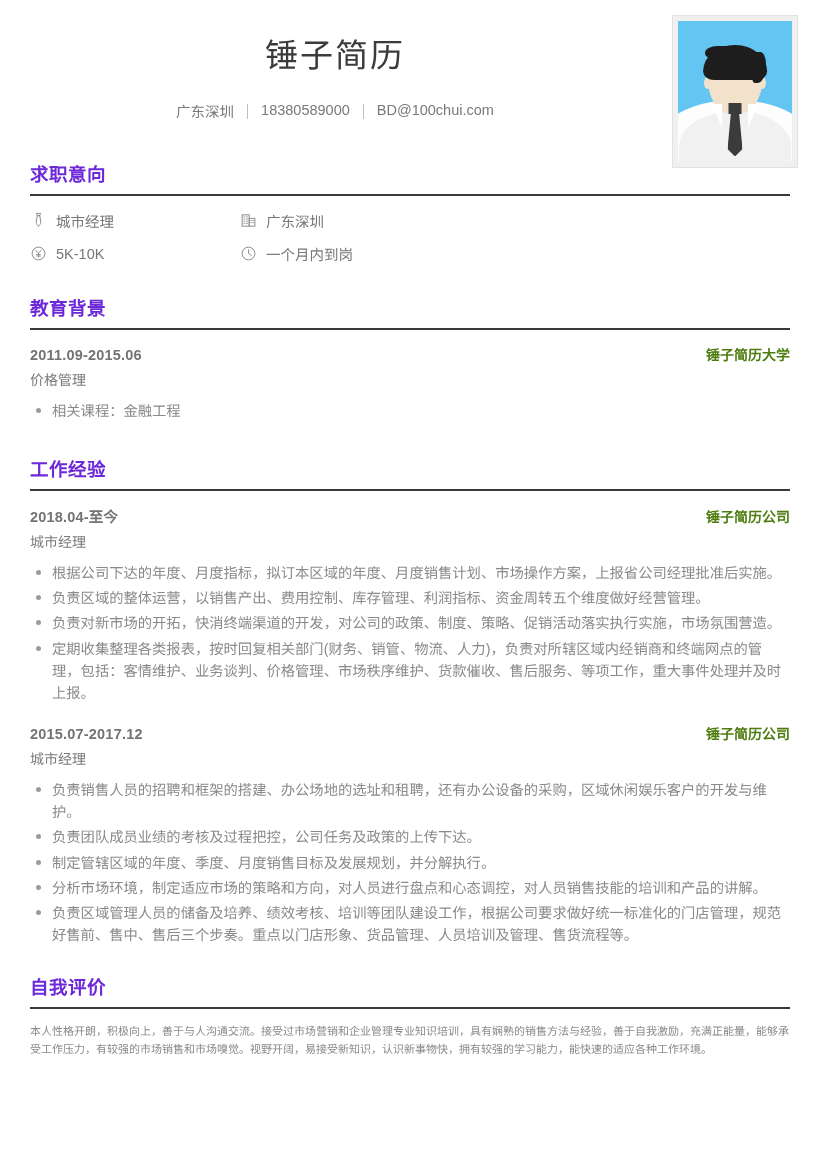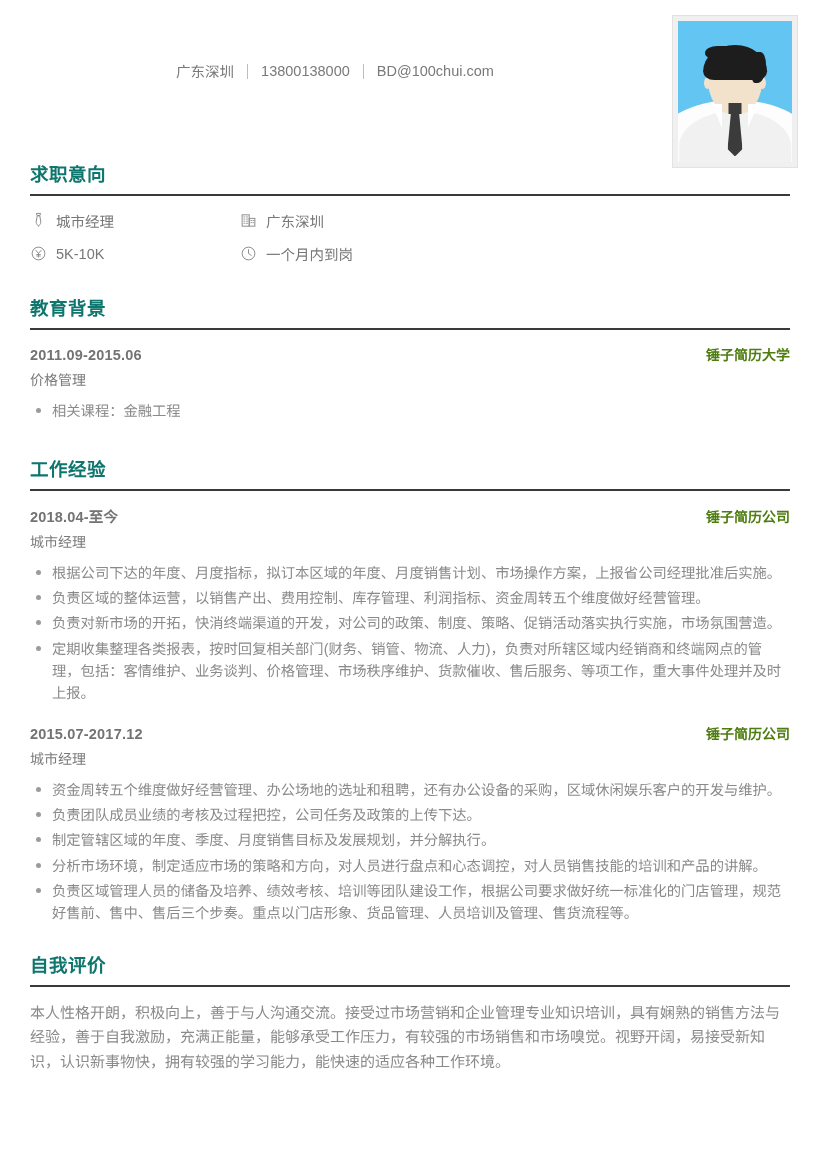--- a/index.html
+++ b/index.html
@@ -189,21 +189,21 @@
     height: 10%;
     background: #1d1d1d;
     border-radius: 60% 20% 40% 60%;
   }
 
   
   .section { padding: 0 30px; }
   .section-title {
     font-size: 18.5px;
     font-weight: bold;
-    color: #0f766e;
+    color: #6d28d9;
     margin: 0;
     padding-bottom: 8px;
     letter-spacing: 0.5px;
   }
   .section-rule {
     height: 2px;
     background: #3a3a3a;
     margin-bottom: 14px;
   }
 
@@ -263,40 +263,41 @@
     content: "";
     position: absolute;
     left: 6px;
     top: 8px;
     width: 5px;
     height: 5px;
     border-radius: 50%;
     background: #9b9b9b;
   }
   .para {
-    font-size: 15px;
+    font-size: 11px;
     line-height: 1.62;
     color: #8a8a8a;
     margin: 2px 0 16px 0;
   }
   .gap-sm { height: 16px; }
   .gap-md { height: 24px; }
   .gap-lg { height: 30px; }
 </style>
 </head>
 <body>
 
 <div id="page">
 
   <div class="header">
     <div class="header-center">
+      <h1 class="name">锤子简历</h1>
       <div class="contact-line">
         <span class="contact-item">广东深圳</span>
         <span class="contact-sep"></span>
-        <span class="contact-item">13800138000</span>
+        <span class="contact-item">18380589000</span>
         <span class="contact-sep"></span>
         <span class="contact-item">BD@100chui.com</span>
       </div>
     </div>
 
     <div class="photo-frame">
       <div class="photo-inner">
         <div class="av-shirt"></div>
         <div class="av-shoulder-shadow"></div>
         <div class="av-neck"></div>
@@ -396,21 +397,21 @@
 
     <div class="gap-sm"></div>
 
     <div class="entry">
       <div class="entry-head">
         <span class="entry-date">2015.07-2017.12</span>
         <span class="entry-org">锤子简历公司</span>
       </div>
       <div class="entry-role">城市经理</div>
       <ul class="bullets">
-        <li>资金周转五个维度做好经营管理、办公场地的选址和租聘，还有办公设备的采购，区域休闲娱乐客户的开发与维护。</li>
+        <li>负责销售人员的招聘和框架的搭建、办公场地的选址和租聘，还有办公设备的采购，区域休闲娱乐客户的开发与维护。</li>
         <li>负责团队成员业绩的考核及过程把控，公司任务及政策的上传下达。</li>
         <li>制定管辖区域的年度、季度、月度销售目标及发展规划，并分解执行。</li>
         <li>分析市场环境，制定适应市场的策略和方向，对人员进行盘点和心态调控，对人员销售技能的培训和产品的讲解。</li>
         <li>负责区域管理人员的储备及培养、绩效考核、培训等团队建设工作，根据公司要求做好统一标准化的门店管理，规范好售前、售中、售后三个步奏。重点以门店形象、货品管理、人员培训及管理、售货流程等。</li>
       </ul>
     </div>
   </div>
 
   <div class="gap-md"></div>
 

